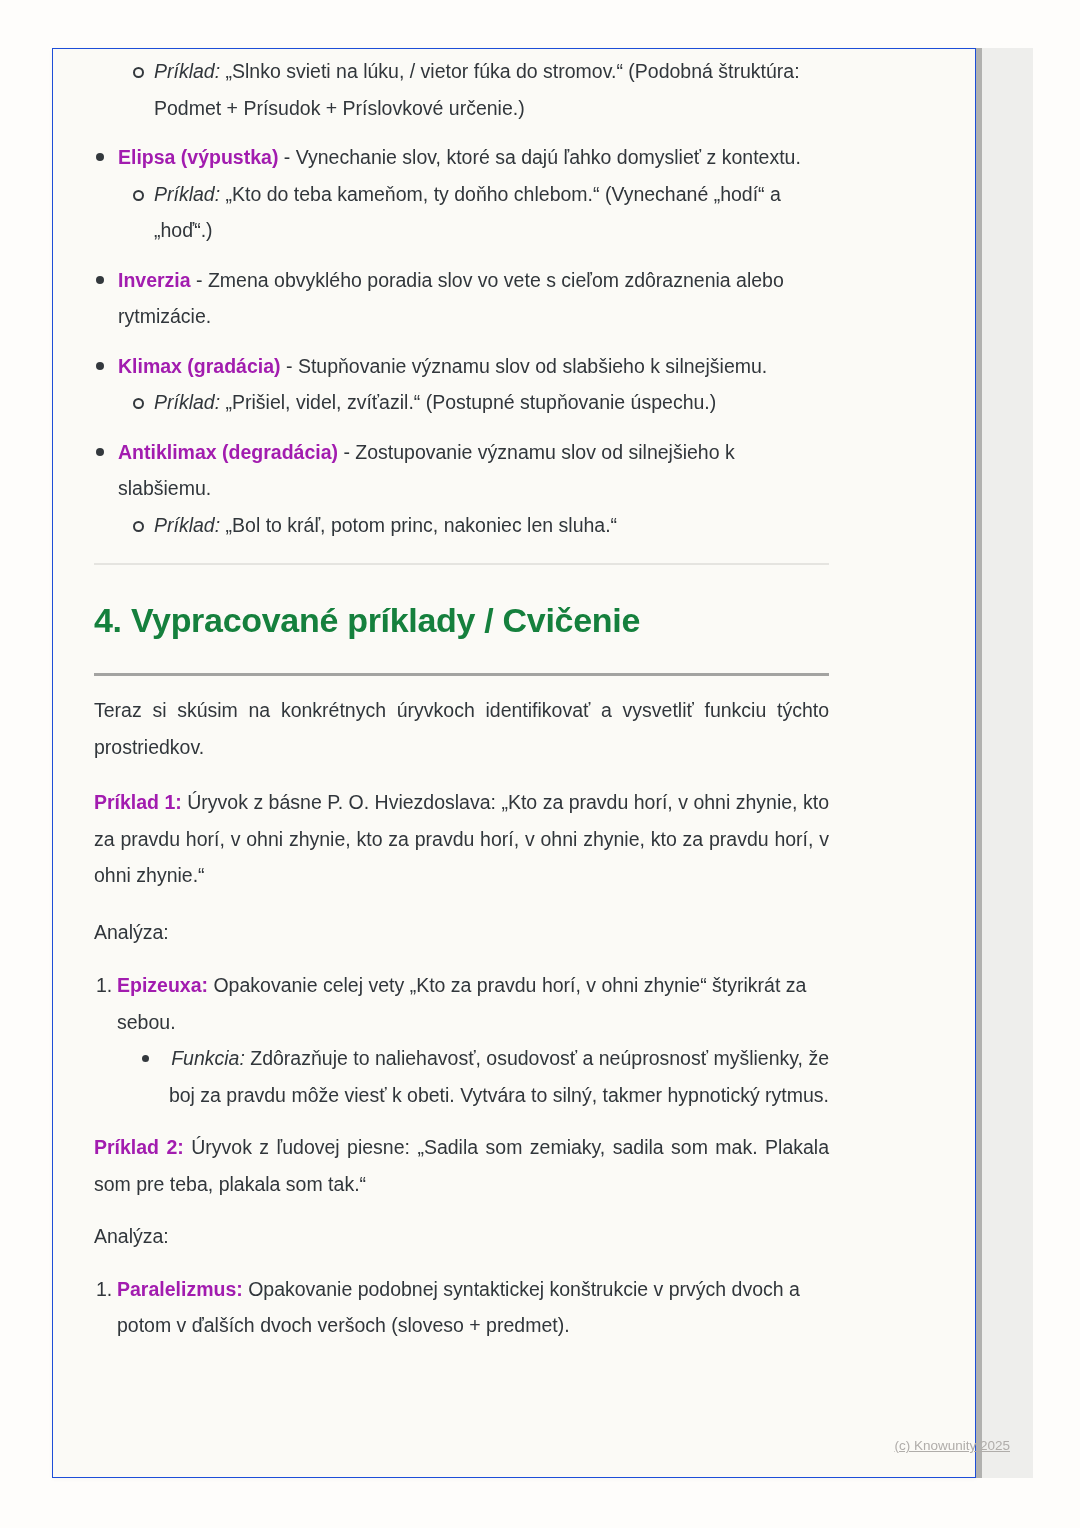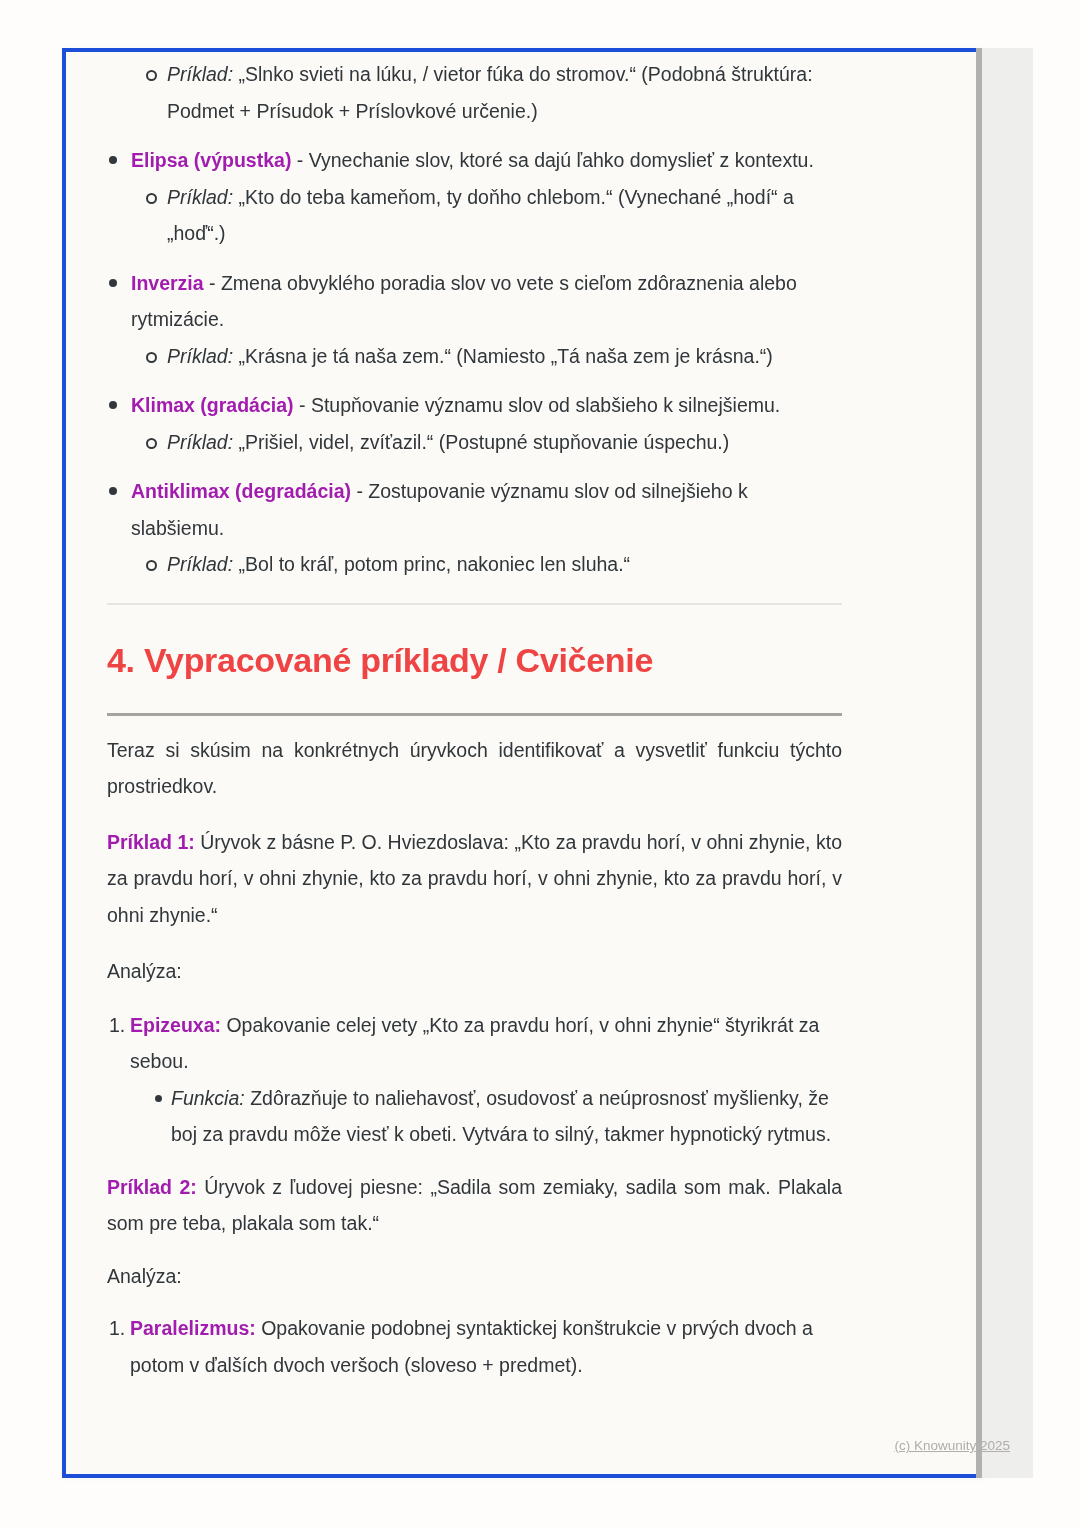--- a/index.html
+++ b/index.html
@@ -11,24 +11,23 @@
     position:relative;
     overflow:hidden;
   }
   .stage{position:absolute;inset:0;}
   
   .page-card{
     position:absolute;
     left:52px;top:48px;
     width:924px;height:1430px;
     background:#fbfaf6;
-    border:4px solid #1d4ed8;
+    border:1px solid #1d4ed8;
     box-sizing:border-box;
     box-shadow:0 1px 4px rgba(0,0,0,0.04);
-    margin-left:10px;
   }
   .content{
     position:absolute;
     left:41px;top:4px;
     width:735px;
     font-size:19.5px;
     line-height:36.5px;
   }
   
   .side-strip{
@@ -60,33 +59,33 @@
     position:absolute;left:15px;top:14px;
     width:7px;height:7px;border-radius:50%;
     border:2px solid #33383d;
     box-sizing:content-box;
     background:transparent;
   }
   .orphan{margin-left:24px;margin-bottom:13px;}
   
   .oli{position:relative;padding-left:23px;margin-top:17px;}
   .oli .num{position:absolute;left:2px;top:0;}
-  .oli .sub2{position:relative;padding-left:41px;}
+  .oli .sub2{position:relative;padding-left:41px;text-align:right;}
   .oli .disc{
     position:absolute;left:25px;top:15px;
     width:7px;height:7px;border-radius:50%;
     background:#33383d;
   }
   
   .divider{height:2px;background:#e5e4e0;margin-top:20px;border:none;}
   h2.section{
     margin:32px 0 0 0;
     font-size:34px;line-height:46px;
     font-weight:700;
-    color:#ef4444;
+    color:#15803d;
     letter-spacing:-0.3px;
   }
   .heading-rule{height:3px;background:#a3a3a1;margin-top:30px;border:none;}
   
   .watermark{
     position:absolute;
     top:1437px;right:70px;
     font-size:13.5px;line-height:18px;
     color:#b0adaa;
     z-index:5;
@@ -115,25 +114,20 @@
           <span class="ring"></span>
           <em>Príklad:</em>
           <span>„Kto do teba kameňom, ty doňho chlebom.“ (Vynechané „hodí“ a „hoď“.)</span>
         </div>
       </div>
 
       <div class="li1">
         <span class="dot"></span>
         <strong>Inverzia</strong>
         <span>- Zmena obvyklého poradia slov vo vete s cieľom zdôraznenia alebo rytmizácie.</span>
-        <div class="sub">
-          <span class="ring"></span>
-          <em>Príklad:</em>
-          <span>„Krásna je tá naša zem.“ (Namiesto „Tá naša zem je krásna.“)</span>
-        </div>
       </div>
 
       <div class="li1">
         <span class="dot"></span>
         <strong>Klimax (gradácia)</strong>
         <span>- Stupňovanie významu slov od slabšieho k silnejšiemu.</span>
         <div class="sub">
           <span class="ring"></span>
           <em>Príklad:</em>
           <span>„Prišiel, videl, zvíťazil.“ (Postupné stupňovanie úspechu.)</span>

